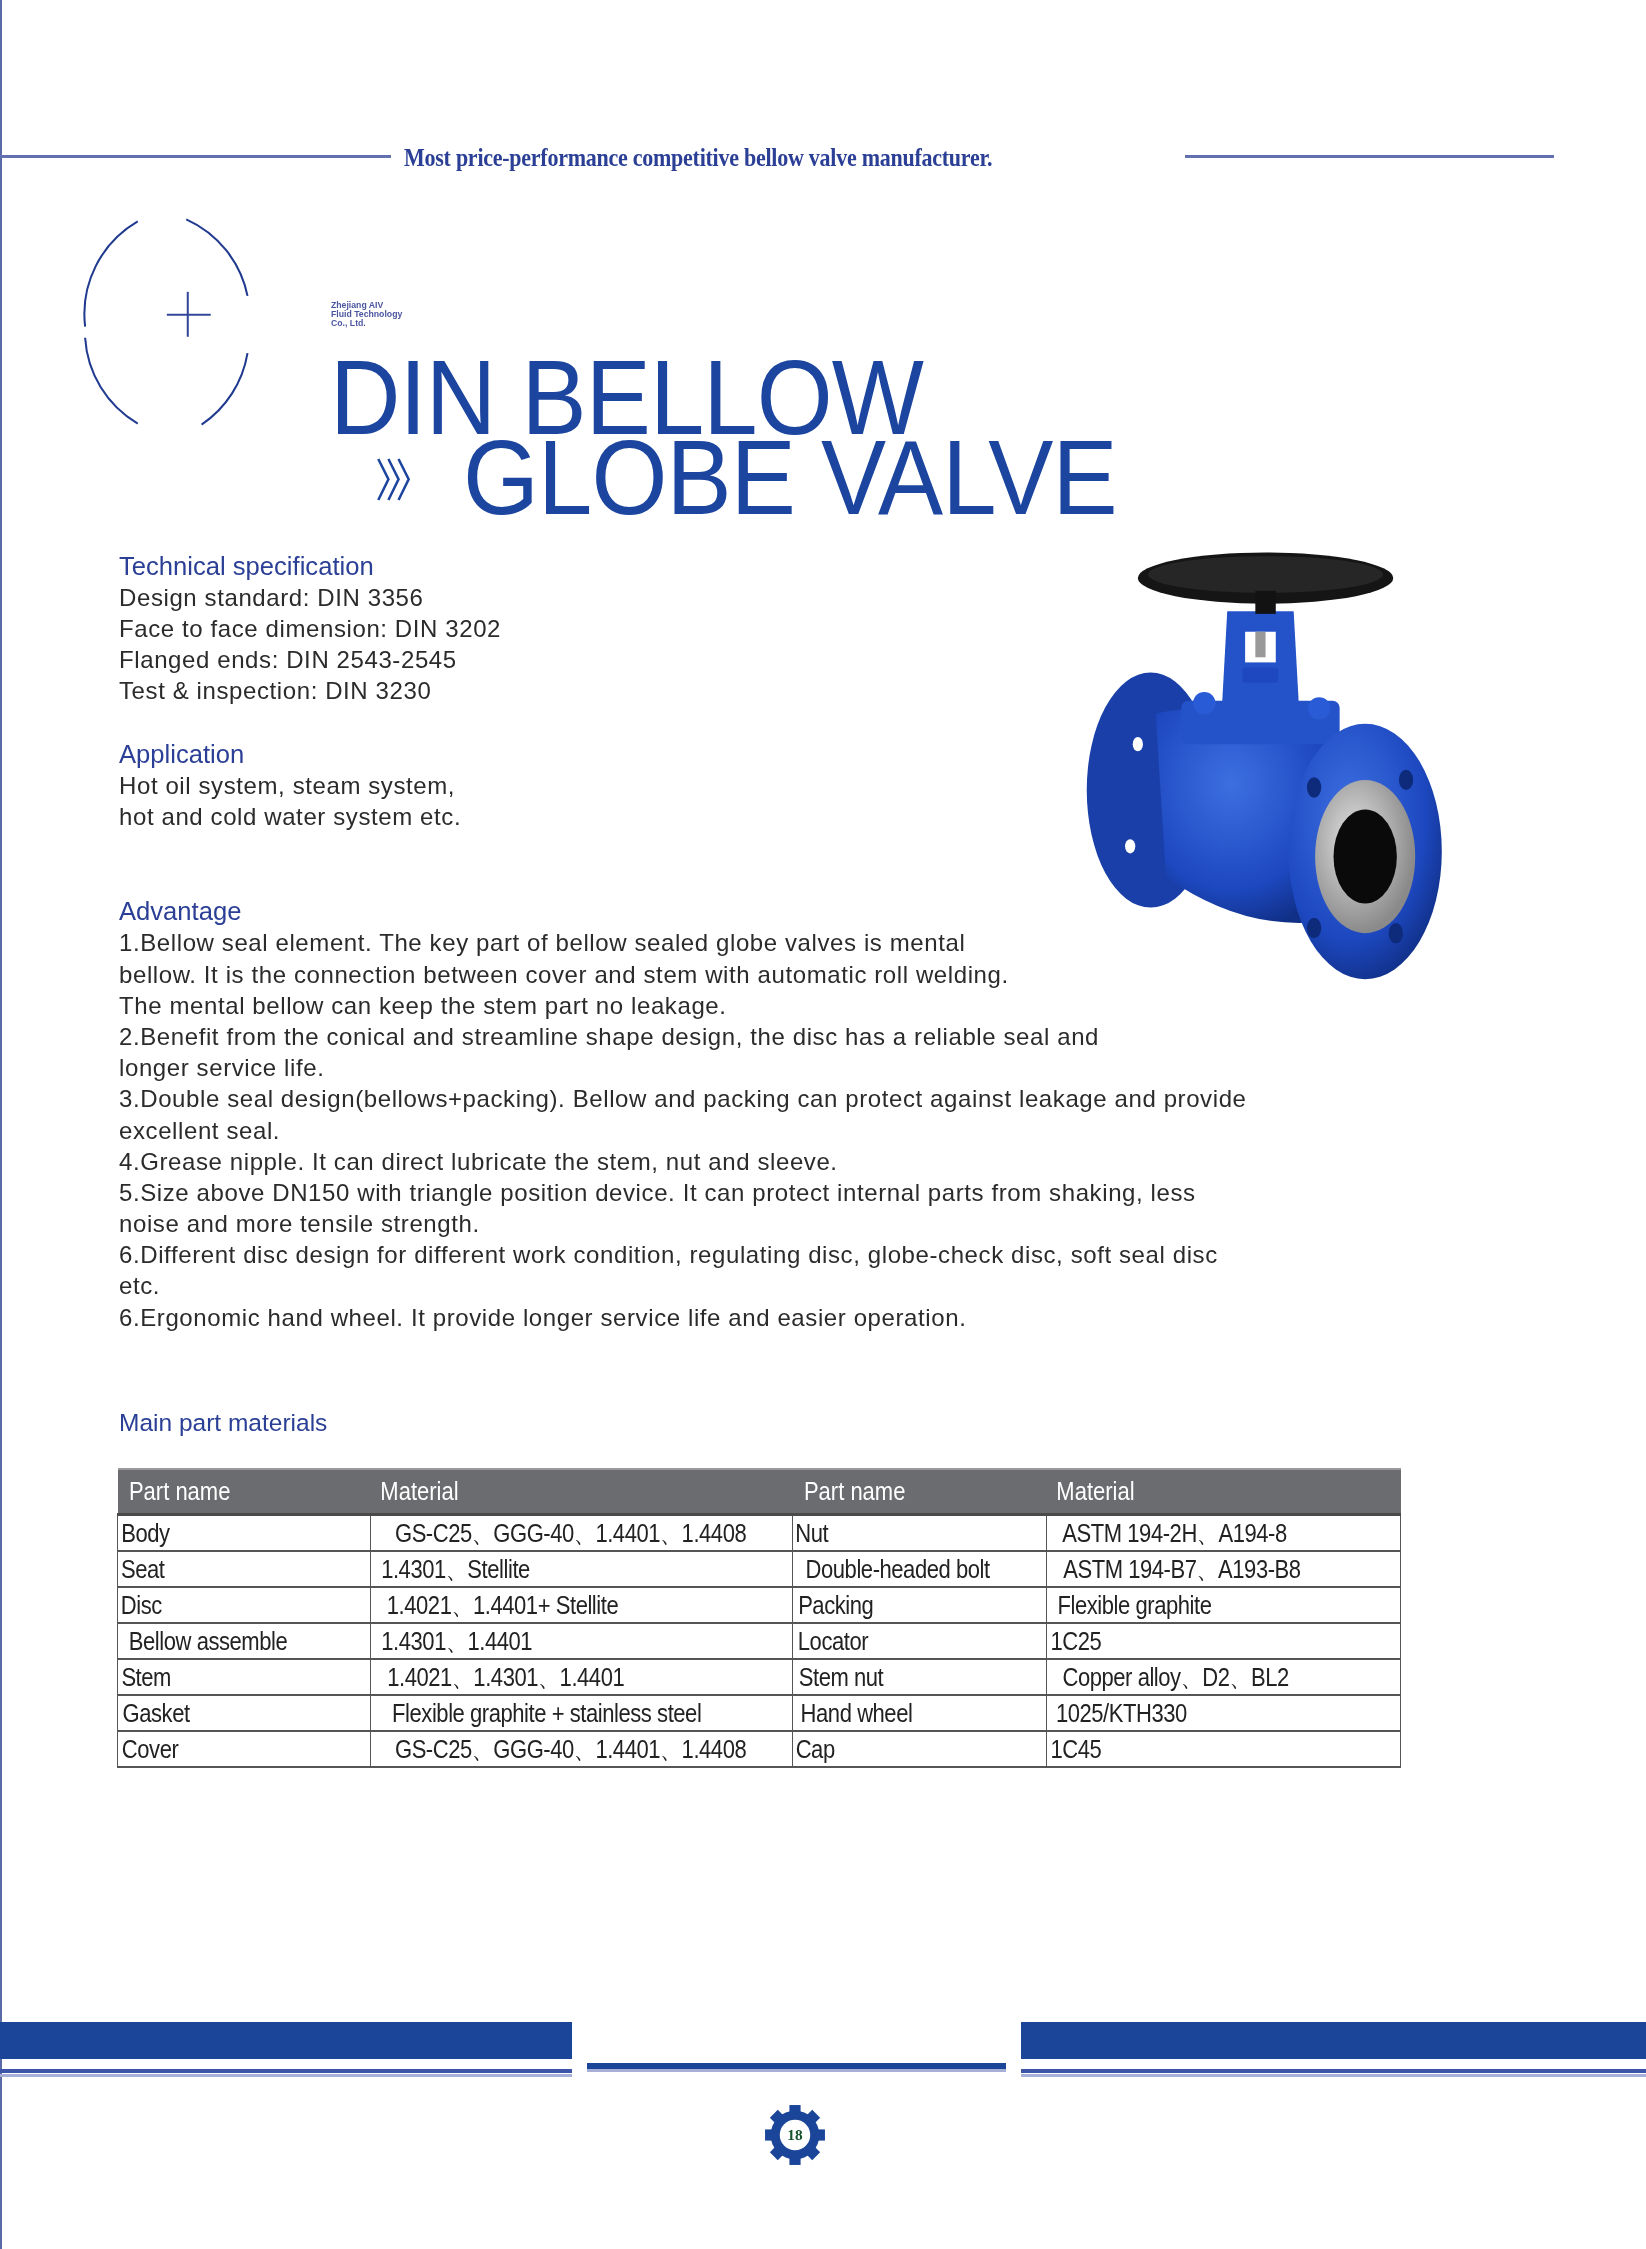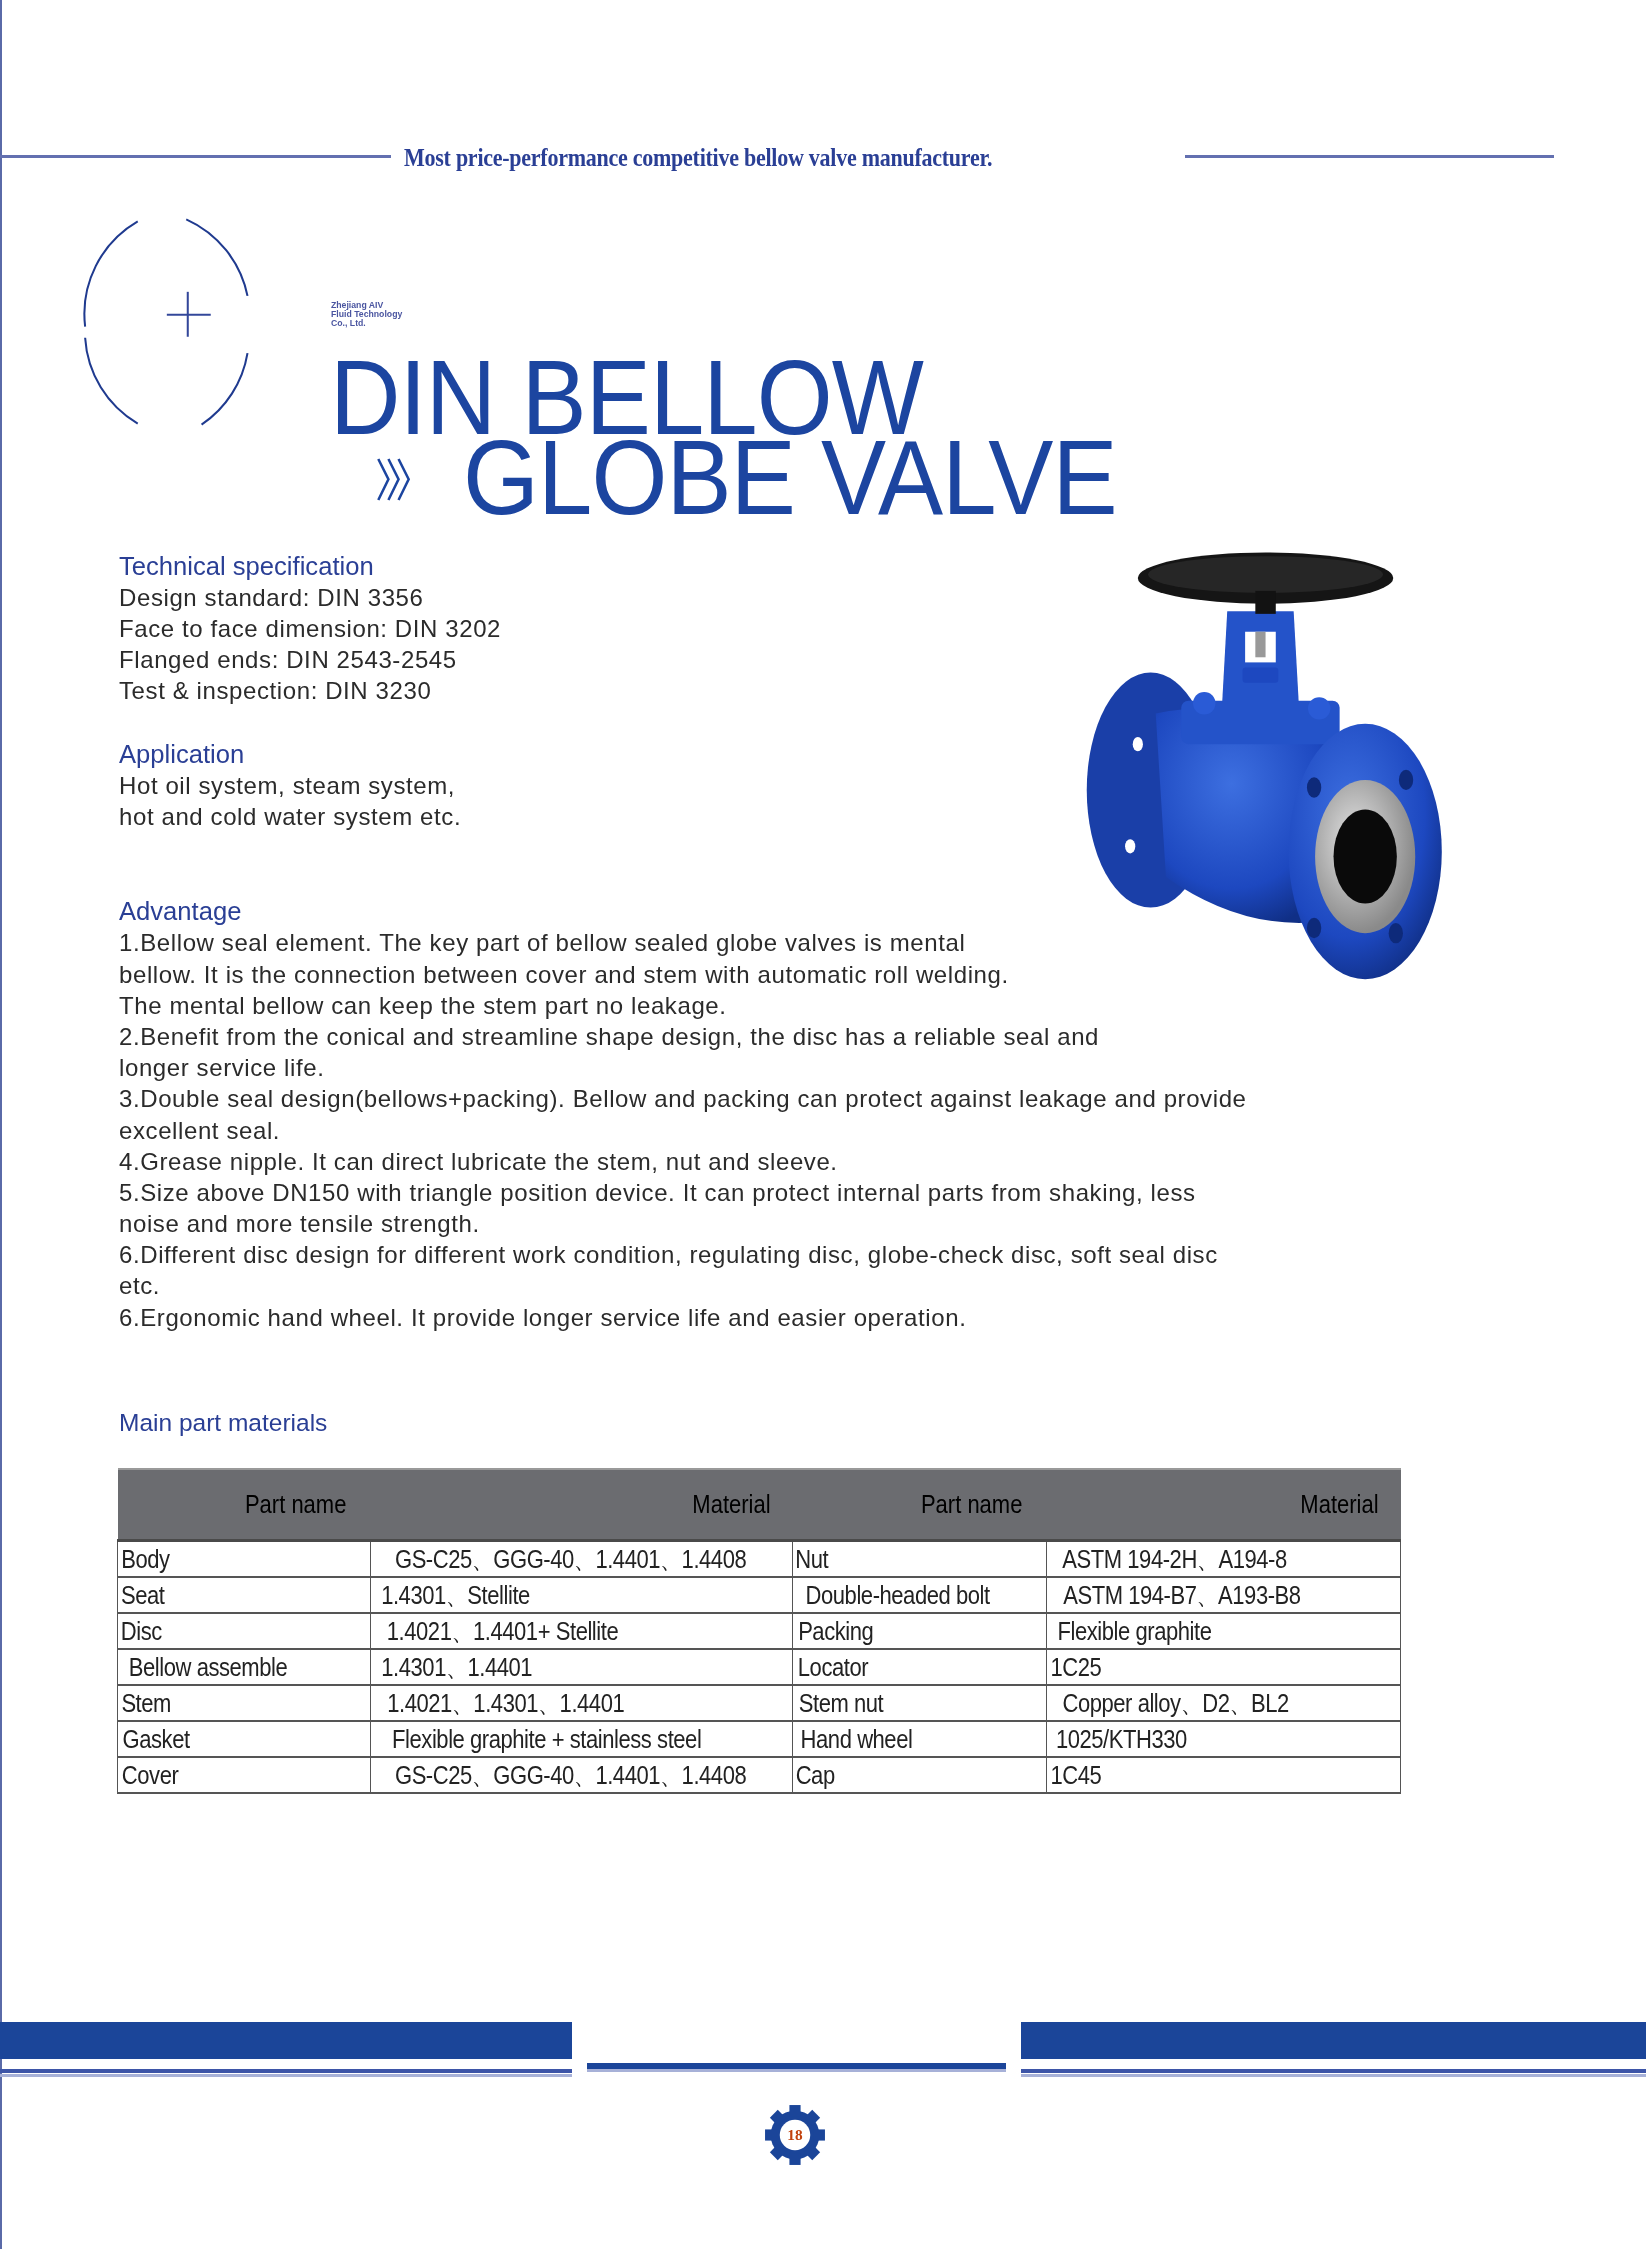--- a/index.html
+++ b/index.html
@@ -47,41 +47,41 @@
   
   .valve { position: absolute; left: 1079px; top: 550px; width: 368px; height: 470px; }
 
   
   .mat-table {
     position: absolute; left: 117px; top: 1468px; width: 1283px;
     border-collapse: collapse; table-layout: fixed;
     font-size: 25px; color: #222;
   }
   .mat-table th {
-    background: #6b6c70; color: #000000; font-weight: normal; height: 35px;
+    background: #6b6c70; color: #ffffff; font-weight: normal; height: 35px;
     border-top: 2.6px solid #9a9a9a; border-bottom: 3.1px solid #4a4a4a;
-    text-align: right; padding: 17px;
+    text-align: left; padding: 4px;
   }
   .mat-table td {
     height: 34px; padding: 0;
     border-bottom: 2.6px solid #555; border-left: 1.5px solid #555; border-right: 1.5px solid #555;
     white-space: nowrap; letter-spacing: -0.5px;
   }
   .mat-table td span, .mat-table th span { display: inline-block; transform: scaleX(0.88); }
   .mat-table col.c1 { width: 253px; } .mat-table col.c2 { width: 422px; }
   .mat-table col.c3 { width: 254px; } .mat-table col.c4 { width: 354px; }
 
   
   .band { position: absolute; background: #1b4599; }
   .thin { position: absolute; background: #3d55a8; }
   .thin-light { position: absolute; background: #a7b1d8; }
   .gear { position: absolute; left: 762px; top: 2102px; width: 66px; height: 66px; }
   .page-num {
     position: absolute; left: 762px; top: 2126px; width: 66px; text-align: center;
-    font-family: "Liberation Serif", serif; font-weight: bold; font-size: 15.3px; color: #c2410c;
+    font-family: "Liberation Serif", serif; font-weight: bold; font-size: 15.3px; color: #14532d;
   }
 </style>
 </head>
 <body>
 
 <div class="left-rule"></div>
 
 <div class="tagline-wrap">
   <div class="tagline-line l"></div>
   <div class="tagline">Most price-performance competitive bellow valve manufacturer.</div>

